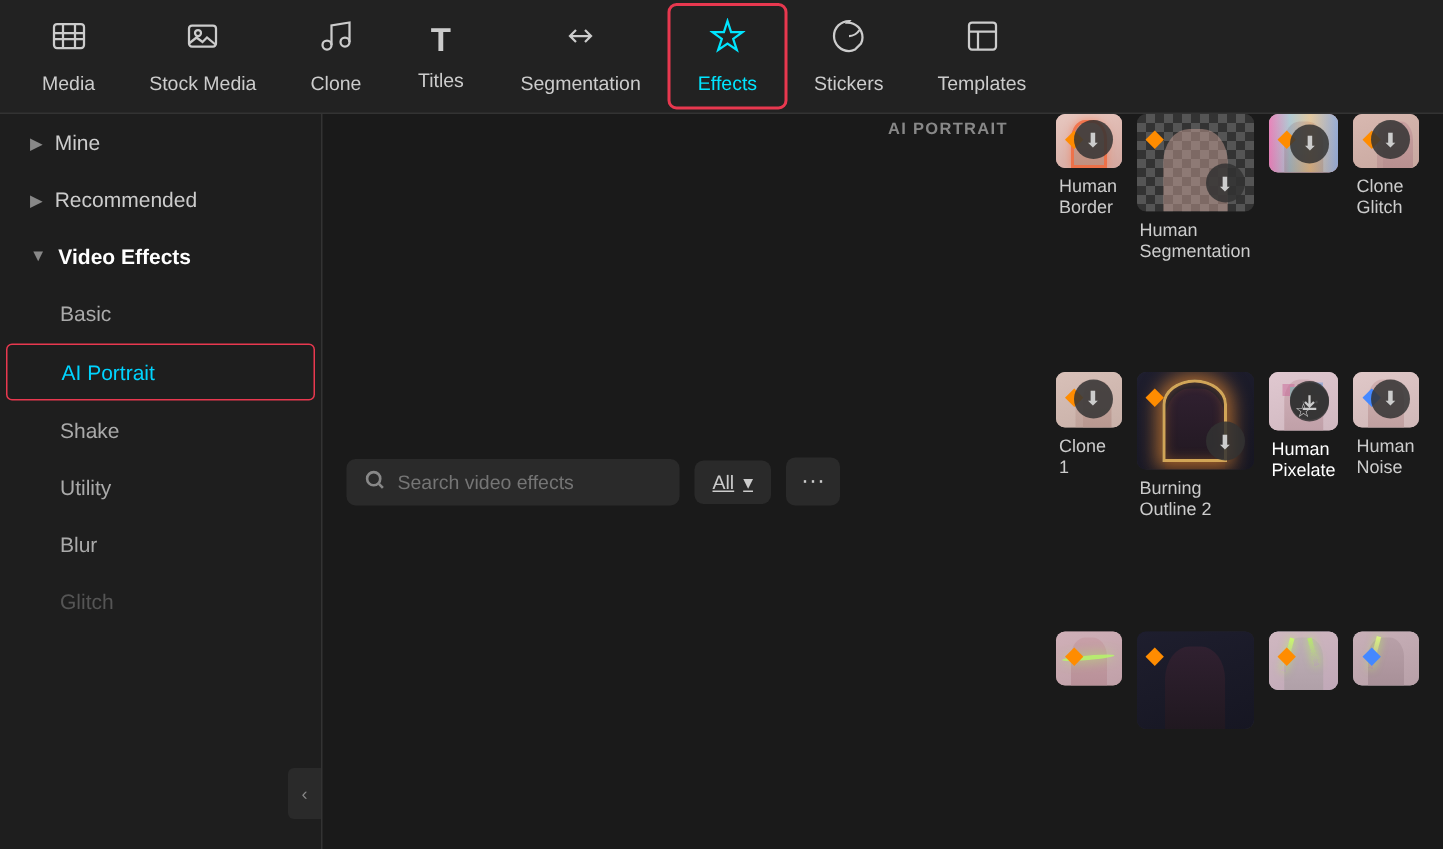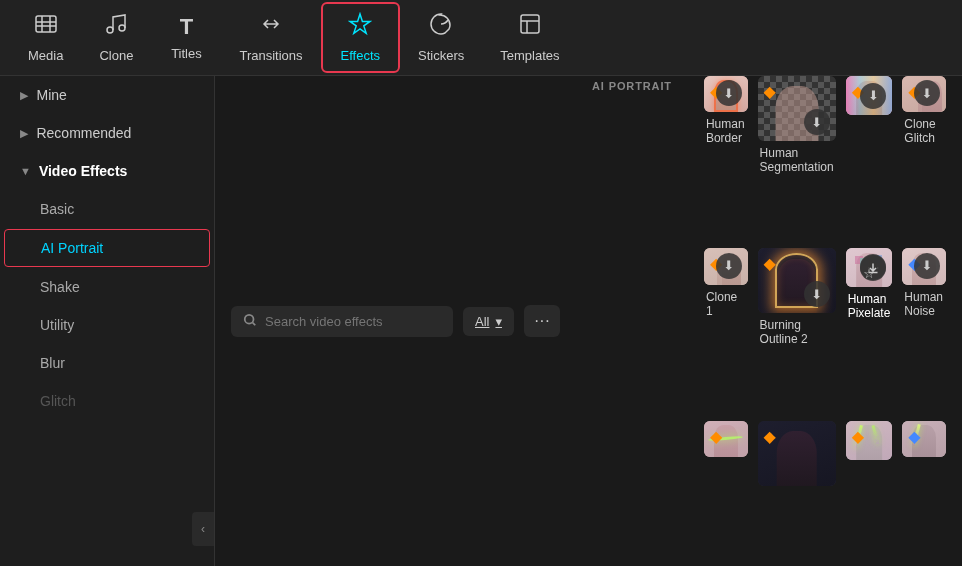--- a/index.html
+++ b/index.html
@@ -328,38 +328,48 @@
       <svg width="24" height="24" viewBox="0 0 24 24" fill="none" stroke="currentColor" stroke-width="1.5">
         <rect x="2" y="4" width="20" height="16" rx="2"></rect>
         <path d="M8 4v16M16 4v16M2 10h20M2 14h20"></path>
       </svg>
     </span>
     <span>Media</span>
   </div>
   <div class="nav-item">
     <span class="nav-icon">
       <svg width="24" height="24" viewBox="0 0 24 24" fill="none" stroke="currentColor" stroke-width="1.5">
+        <rect x="3" y="5" width="18" height="14" rx="2"></rect>
+        <circle cx="9" cy="10" r="2"></circle>
+        <path d="M3 17l5-4 4 3 3-3 6 5"></path>
+      </svg>
+    </span>
+    <span>Stock Media</span>
+  </div>
+  <div class="nav-item">
+    <span class="nav-icon">
+      <svg width="24" height="24" viewBox="0 0 24 24" fill="none" stroke="currentColor" stroke-width="1.5">
         <path d="M9 18V5l12-2v13"></path>
         <circle cx="6" cy="18" r="3"></circle>
         <circle cx="18" cy="16" r="3"></circle>
       </svg>
     </span>
     <span>Clone</span>
   </div>
   <div class="nav-item">
     <span class="nav-icon" style="font-size:22px;font-weight:bold;">T</span>
     <span>Titles</span>
   </div>
   <div class="nav-item">
     <span class="nav-icon">
       <svg width="24" height="24" viewBox="0 0 24 24" fill="none" stroke="currentColor" stroke-width="1.5">
         <path d="M5 12h14M15 8l4 4-4 4M9 8l-4 4 4 4"></path>
       </svg>
     </span>
-    <span>Transitions</span>
+    <span>Segmentation</span>
   </div>
   <div class="nav-item active">
     <span class="nav-icon">
       <svg width="24" height="24" viewBox="0 0 24 24" fill="none" stroke="#00e5ff" stroke-width="1.5">
         <path d="M12 2l2.4 7.4H22l-6.2 4.5 2.4 7.4L12 17l-6.2 4.3 2.4-7.4L2 9.4h7.6z"></path>
       </svg>
     </span>
     <span style="color:#00e5ff;">Effects</span>
   </div>
   <div class="nav-item">

